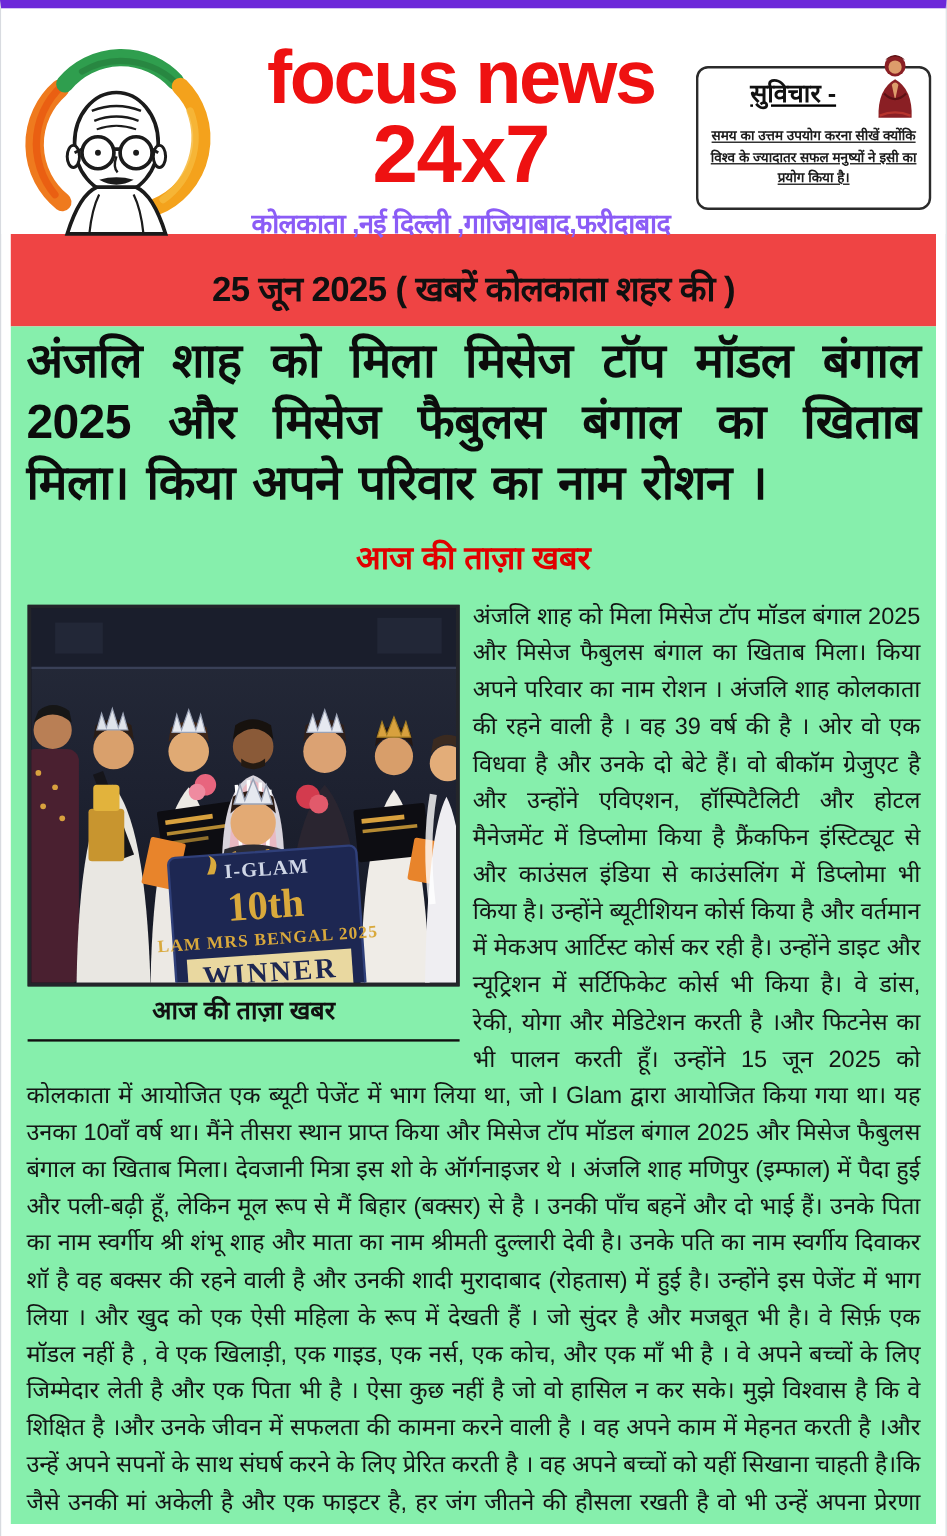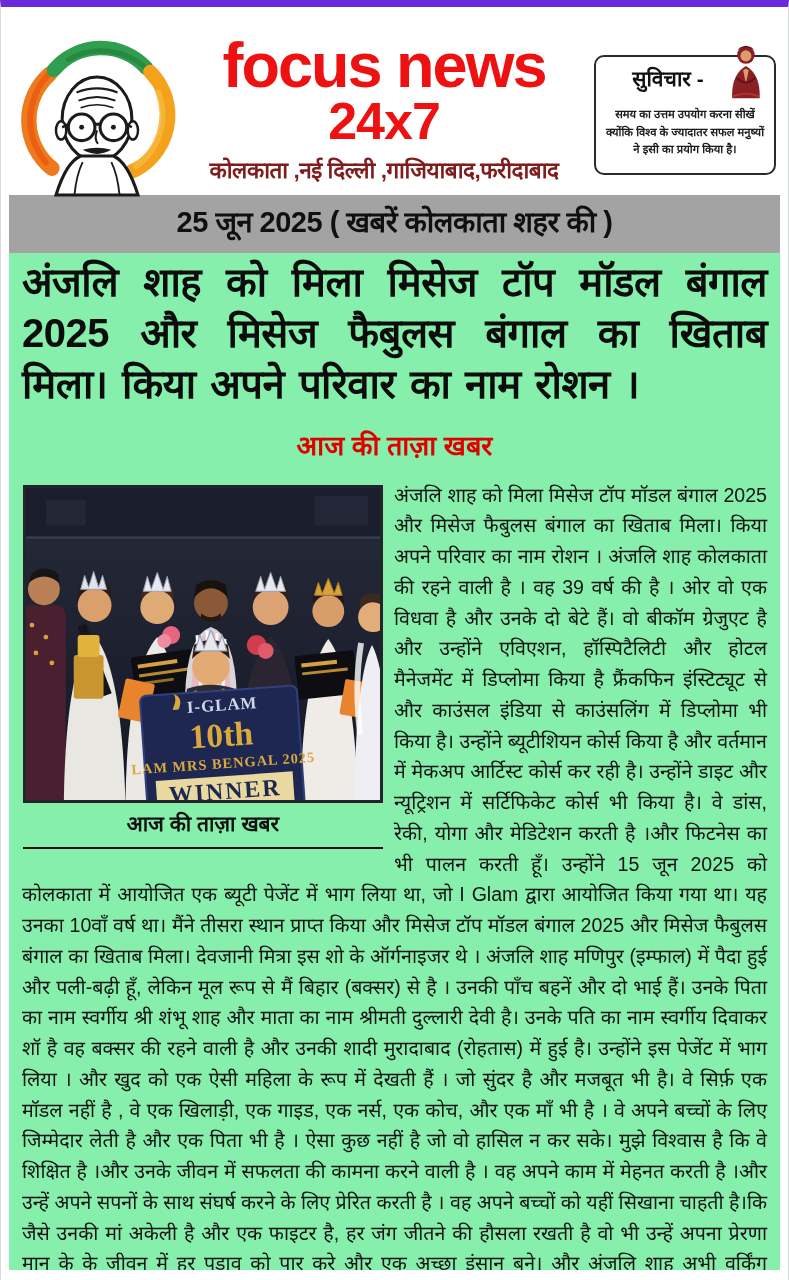--- a/index.html
+++ b/index.html
@@ -9,32 +9,32 @@
     width: 789px; height: 1280px; background: #ffffff;
     border-top: 7px solid #6d28d9; border-left:1px solid #d8dbe0; border-right:1px solid #d8dbe0;
     display: flex; flex-direction: column; overflow: hidden;
   }
 
   
   .header { position: relative; height: 188px; background:#fff; flex: 0 0 auto; }
   .logo-wrap { position: absolute; left: 14px; top: 26px; width: 164px; height: 164px; }
   .brand { position: absolute; left: 183px; top: 30px; width: 400px; text-align: center; color:#ee1111; }
   .brand-title { font-size: 63px; font-weight: 900; letter-spacing: -2px; line-height: .92; }
-  .brand-sub   { font-size: 52px; font-weight: 900; letter-spacing: -1px; line-height: .95; margin-top: 2px; }
-  .cities { margin-top: 8px; color:#7f1d1d; font-size: 22.5px; font-weight: 700; letter-spacing: -.5px; white-space: nowrap; }
-
-  .suvichar { position: absolute; right: 12px; top: 48px; width: 182px; min-height: 120px;
-    background:#fff; border: 2px solid #2b2b2b; border-radius: 10px; padding: 10px 7px 9px; text-align: center; }
+  .brand-sub   { font-size: 68px; font-weight: 900; letter-spacing: -1px; line-height: .95; margin-top: 2px; }
+  .cities { margin-top: 8px; color:#8b5cf6; font-size: 22.5px; font-weight: 700; letter-spacing: -.5px; white-space: nowrap; }
+
+  .suvichar { position: absolute; right: 12px; top: 48px; width: 196px; min-height: 120px;
+    background:#fff; border: 2px solid #2b2b2b; border-radius: 10px; padding: 10px 7px 9px; text-align: center; text-decoration: underline; }
   .suvichar-title { font-size: 21px; font-weight: 800; color:#111; margin-right: 34px; line-height: 1.1; }
   .suvichar-quote { margin-top: 16px; font-size: 11.3px; font-weight: 700; color:#1b1b1b; line-height: 1.55; }
   .pray-figure { position: absolute; top: -14px; right: 6px; width: 46px; height: 60px; }
 
   
-  .date-banner { margin: 0 8px; background: #a3a3a3; text-align: center;
-    padding: 6px 0 13px; flex: 0 0 auto; }
+  .date-banner { margin: 0 8px; background: #ef4444; text-align: center;
+    padding: 25px 0 13px; flex: 0 0 auto; }
   .date-banner span { font-size: 29px; font-weight: 800; color: #101010; letter-spacing: -.5px; }
 
   
   .content { margin: 0 8px 10px; background: #86efac; flex: 1 1 auto; padding: 4px 13px 10px; overflow: hidden; }
   .headline { color:#0c0c0c; font-size: 40px; font-weight: 800; line-height: 1.28;
     text-align: justify; text-align-last: left; letter-spacing: -.5px; word-spacing: 4px; }
   .kicker { text-align: center; color:#e10000; font-size: 27px; font-weight: 800; margin: 15px 0 17px; }
 
   .article-body { font-size: 19.6px; line-height: 1.57; color:#141414; text-align: justify; font-weight: 500; }
 

